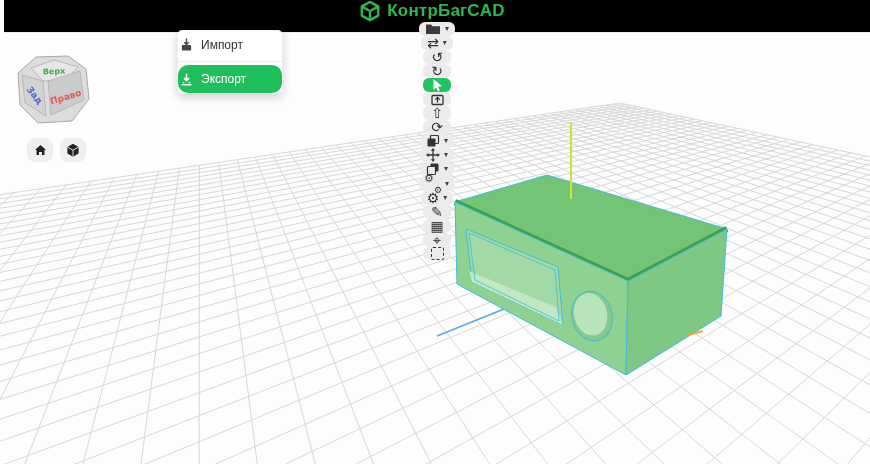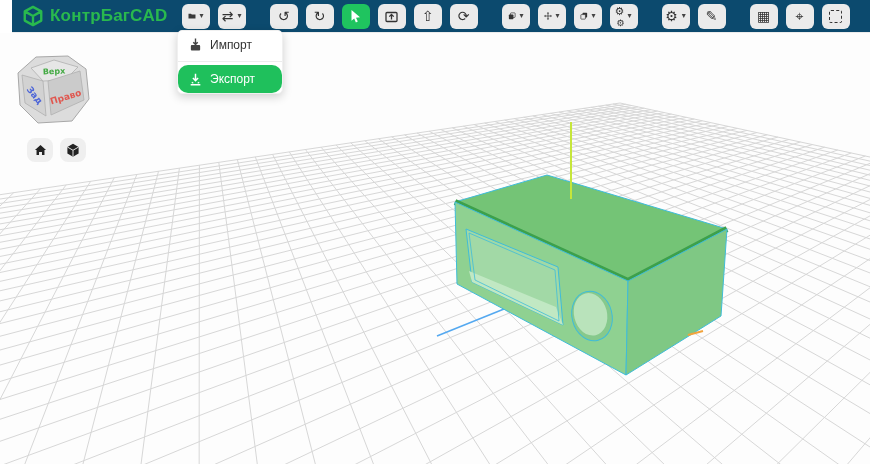--- a/index.html
+++ b/index.html
@@ -3,23 +3,23 @@
 <meta charset="utf-8">
 <style>
   html,body{margin:0;padding:0;}
   body{
     width:870px;height:464px;position:relative;overflow:hidden;
     background:#fff;font-family:"Liberation Sans","DejaVu Sans",sans-serif;
     -webkit-font-smoothing:antialiased;
   }
   
   .toolbar{
-    position:absolute;top:0;left:12px;right:0;height:33px;background:#0c4a6e;
+    position:absolute;top:0;left:4px;right:0;height:33px;background:#000000;
     border-bottom:1px solid #ececec;display:flex;align-items:center;
-    padding:0 10px;box-sizing:border-box;z-index:20;
+    padding:0 10px;box-sizing:border-box;z-index:20;flex-direction:column;
   }
   .logo{display:flex;align-items:center;gap:6px;margin-right:10px;}
   .logo-title{font-size:17px;font-weight:bold;color:#29b94e;letter-spacing:.2px;}
   .tb-btn{
     height:25px;min-width:28px;padding:0 6px;margin:0 4px;border:none;border-radius:6px;
     background:#ebebeb;color:#333;display:flex;align-items:center;justify-content:center;
     font-family:"DejaVu Sans",sans-serif;font-size:14px;line-height:1;cursor:pointer;gap:2px;
   }
   .tb-btn.active{background:#1fc45f;color:#fff;}
   .tb-btn .caret{font-size:8px;color:#444;margin-left:2px;}
@@ -28,21 +28,21 @@
   .gearpair{position:relative;width:16px;height:15px;}
   .gearpair .g1{position:absolute;left:-1px;top:-3px;font-size:11px;}
   .gearpair .g2{position:absolute;right:-1px;bottom:-4px;font-size:9px;}
   .dashed-sq{width:11px;height:11px;border:1.4px dashed #333;border-radius:2px;}
   
   .menu{
     position:absolute;top:30px;left:177px;width:104px;background:#fff;border-radius:5px;
     box-shadow:0 3px 10px rgba(0,0,0,.18);z-index:30;overflow:hidden;
     border:1px solid #f0f0f0;
   }
-  .menu-item{display:flex;align-items:center;gap:8px;height:27px;padding:0 11px;
+  .menu-item{display:flex;align-items:center;gap:8px;height:27px;padding:0 2px;
     font-size:12px;color:#333;cursor:pointer;}
   .menu-item.highlight{background:#1fc05c;color:#fff;height:28px;border-radius:10px;}
   .menu-sep{height:1px;background:#ececec;margin:3px 0;}
   
   .viewport{position:absolute;left:0;top:33px;width:870px;height:431px;background:#fdfdfd;}
   .scene-svg{position:absolute;left:0;top:0;}
   
   .viewcube{position:absolute;left:10px;top:18px;cursor:pointer;}
   .vc-label{font-weight:bold;font-family:"DejaVu Sans",sans-serif;}
   .view-btns{position:absolute;left:27px;top:105px;display:flex;gap:7px;}

